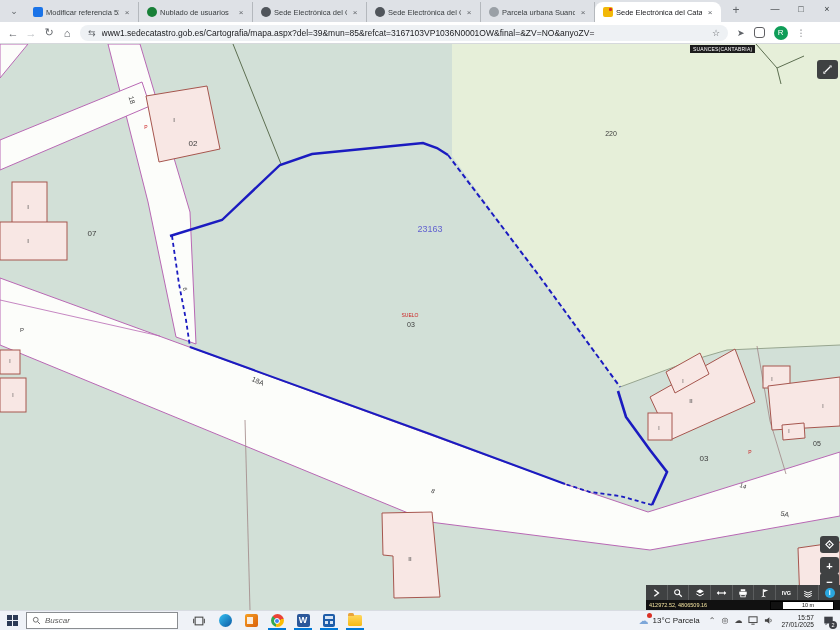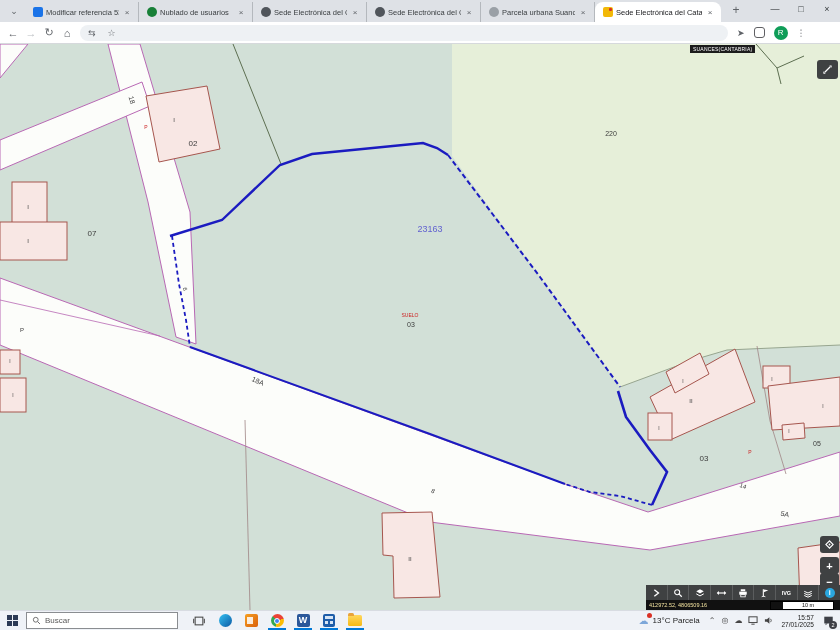--- a/index.html
+++ b/index.html
@@ -48,21 +48,21 @@
   #scalebar .seg{width:12px;height:100%;background:#111;}
   #scalebar .lab{flex:1;text-align:center;font-size:5.5px;color:#111;line-height:7px;}
 
   
   #taskbar{position:absolute;left:0;top:610px;width:840px;height:20px;background:#eff2f7;border-top:1px solid #d8dce2;box-sizing:border-box;display:flex;align-items:center;}
   #startbtn{width:24px;height:19px;display:flex;align-items:center;justify-content:center;}
   .winlogo{width:11px;height:11px;display:grid;grid-template-columns:5px 5px;grid-gap:1px;}
   .winlogo i{background:#2c3a55;display:block;}
   #searchbox{width:150px;height:15px;background:#fff;border:1px solid #8a8d91;display:flex;align-items:center;margin-left:2px;}
   #searchbox .mag{margin:0 4px 0 5px;}
-  #searchbox .ph{font-size:8px;color:#5a5a5a;}
+  #searchbox .ph{font-size:8px;color:#5a5a5a;font-style:italic;}
   .tbico{width:26px;height:19px;display:flex;align-items:center;justify-content:center;position:relative;}
   .tbico .under{position:absolute;left:4px;right:4px;bottom:0;height:2px;background:#0078d7;}
   #tray{margin-left:auto;display:flex;align-items:center;height:100%;}
   #weather{display:flex;align-items:center;margin-right:6px;}
   #weather .wico{position:relative;font-size:10px;color:#7da7d9;margin-right:4px;}
   #weather .badge{position:absolute;right:-3px;top:-2px;width:5px;height:5px;border-radius:50%;background:#d93025;}
   #weather .wtxt{font-size:8px;color:#222;white-space:nowrap;}
   .trayico{font-size:8px;color:#444;margin:0 3px;display:flex;align-items:center;}
   #clock{text-align:right;font-size:6.5px;color:#222;line-height:7px;margin:0 4px;}
   #notif{position:relative;width:20px;height:19px;display:flex;align-items:center;justify-content:center;margin-right:2px;}
@@ -116,20 +116,21 @@
     </div>
   </div>
 
   <div id="addressbar">
     <span class="navico" style="margin-left:4px">←</span>
     <span class="navico dis">→</span>
     <span class="navico">↻</span>
     <span class="navico">⌂</span>
     <div id="urlpill">
       <span class="siteico">⇆</span>
+      <span id="urltext">www1.sedecatastro.gob.es/Cartografia/mapa.aspx?del=39&amp;mun=85&amp;refcat=3167103VP1036N0001OW&amp;final=&amp;ZV=NO&amp;anyoZV=</span>
       <span class="star">☆</span>
     </div>
     <span class="abico">➤</span>
     <span class="abico" style="font-size:8px;border:1px solid #5f5f63;border-radius:3px;width:9px;height:9px;"></span>
     <span id="avatar">R</span>
     <span class="abico">⋮</span>
   </div>
 
   <div id="map">
     <svg id="mapsvg" width="840" height="566" viewBox="0 0 840 566">

